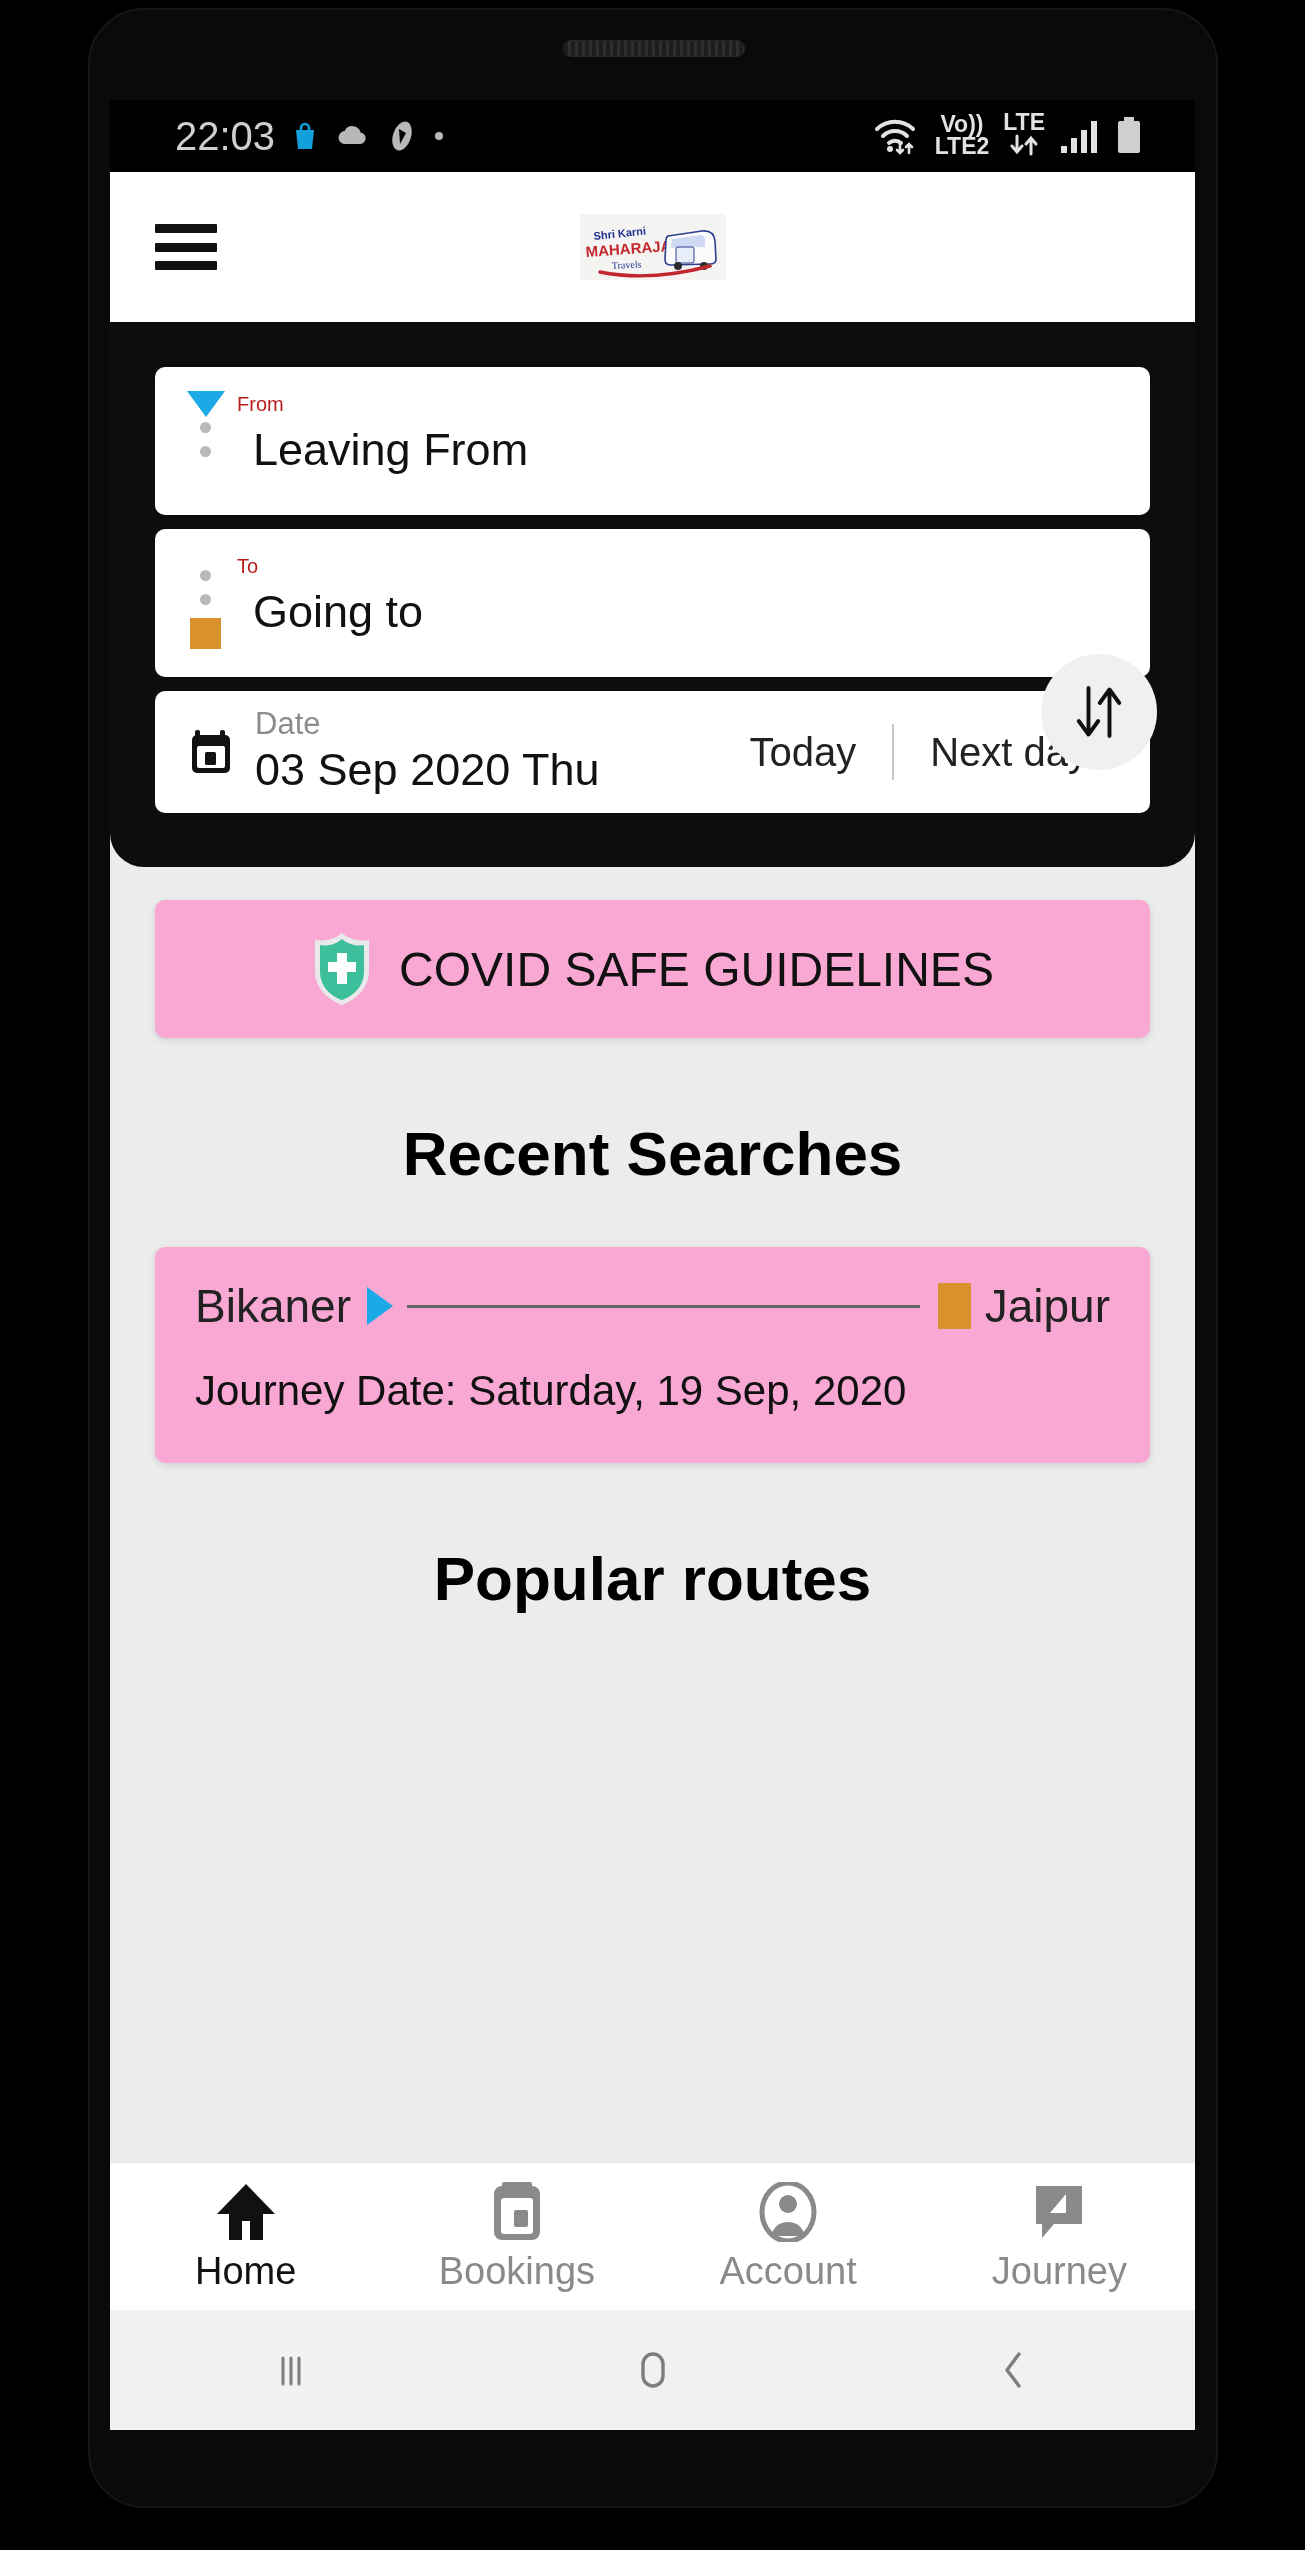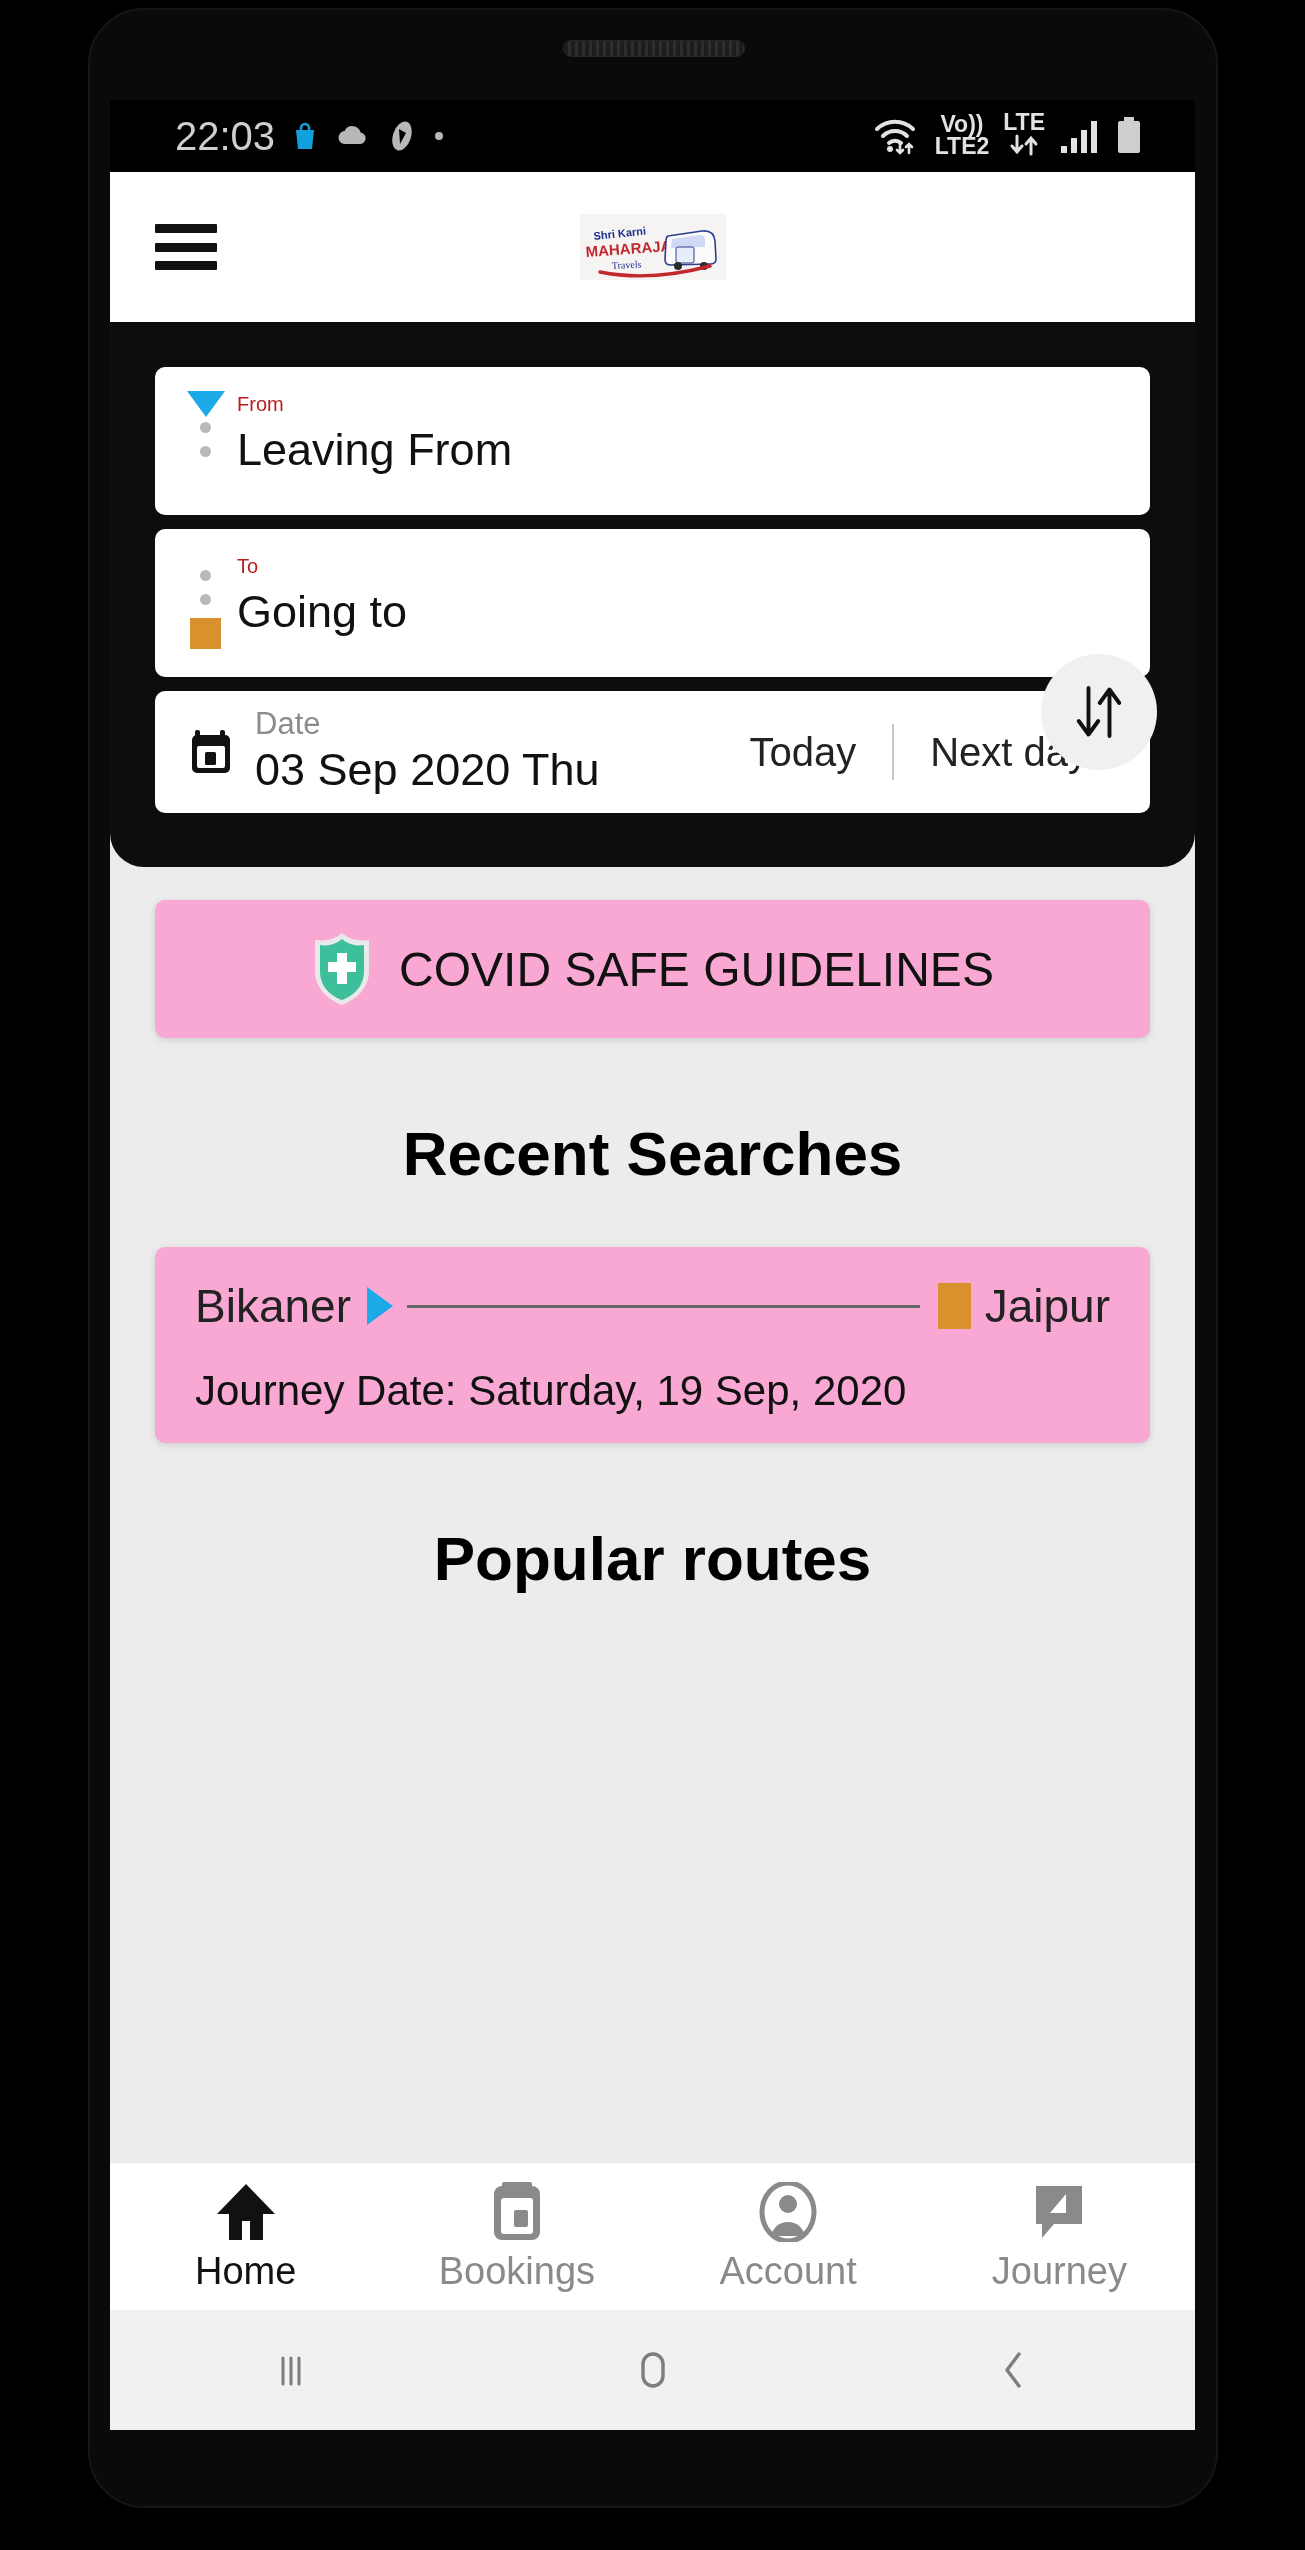--- a/index.html
+++ b/index.html
@@ -120,21 +120,21 @@
   .field-card + .field-card { margin-top: 14px; }
   .field-label {
     color: #b91c1c;
     font-size: 20px;
     margin-left: 48px;
     line-height: 1.1;
   }
   .field-value {
     color: #111;
     font-size: 45px;
-    margin-left: 48px;
+    margin-left: 64px;
     margin-top: 10px;
     line-height: 1.1;
   }
   .marker-col {
     position: absolute;
     left: 32px; top: 24px;
     width: 40px; height: 110px;
   }
   .tri-down {
     width: 0; height: 0;
@@ -232,21 +232,21 @@
     text-align: center;
     font-size: 62px;
     font-weight: bold;
     color: #000;
     margin-top: 80px;
     margin-bottom: 0;
   }
 
   .recent-card {
     margin-top: 58px;
-    padding: 32px 40px 28px 40px;
+    padding: 32px 40px 48px 40px;
     cursor: pointer;
   }
   .route-line {
     display: flex;
     align-items: center;
     gap: 0;
   }
   .city {
     font-size: 46px;
     color: #222;

